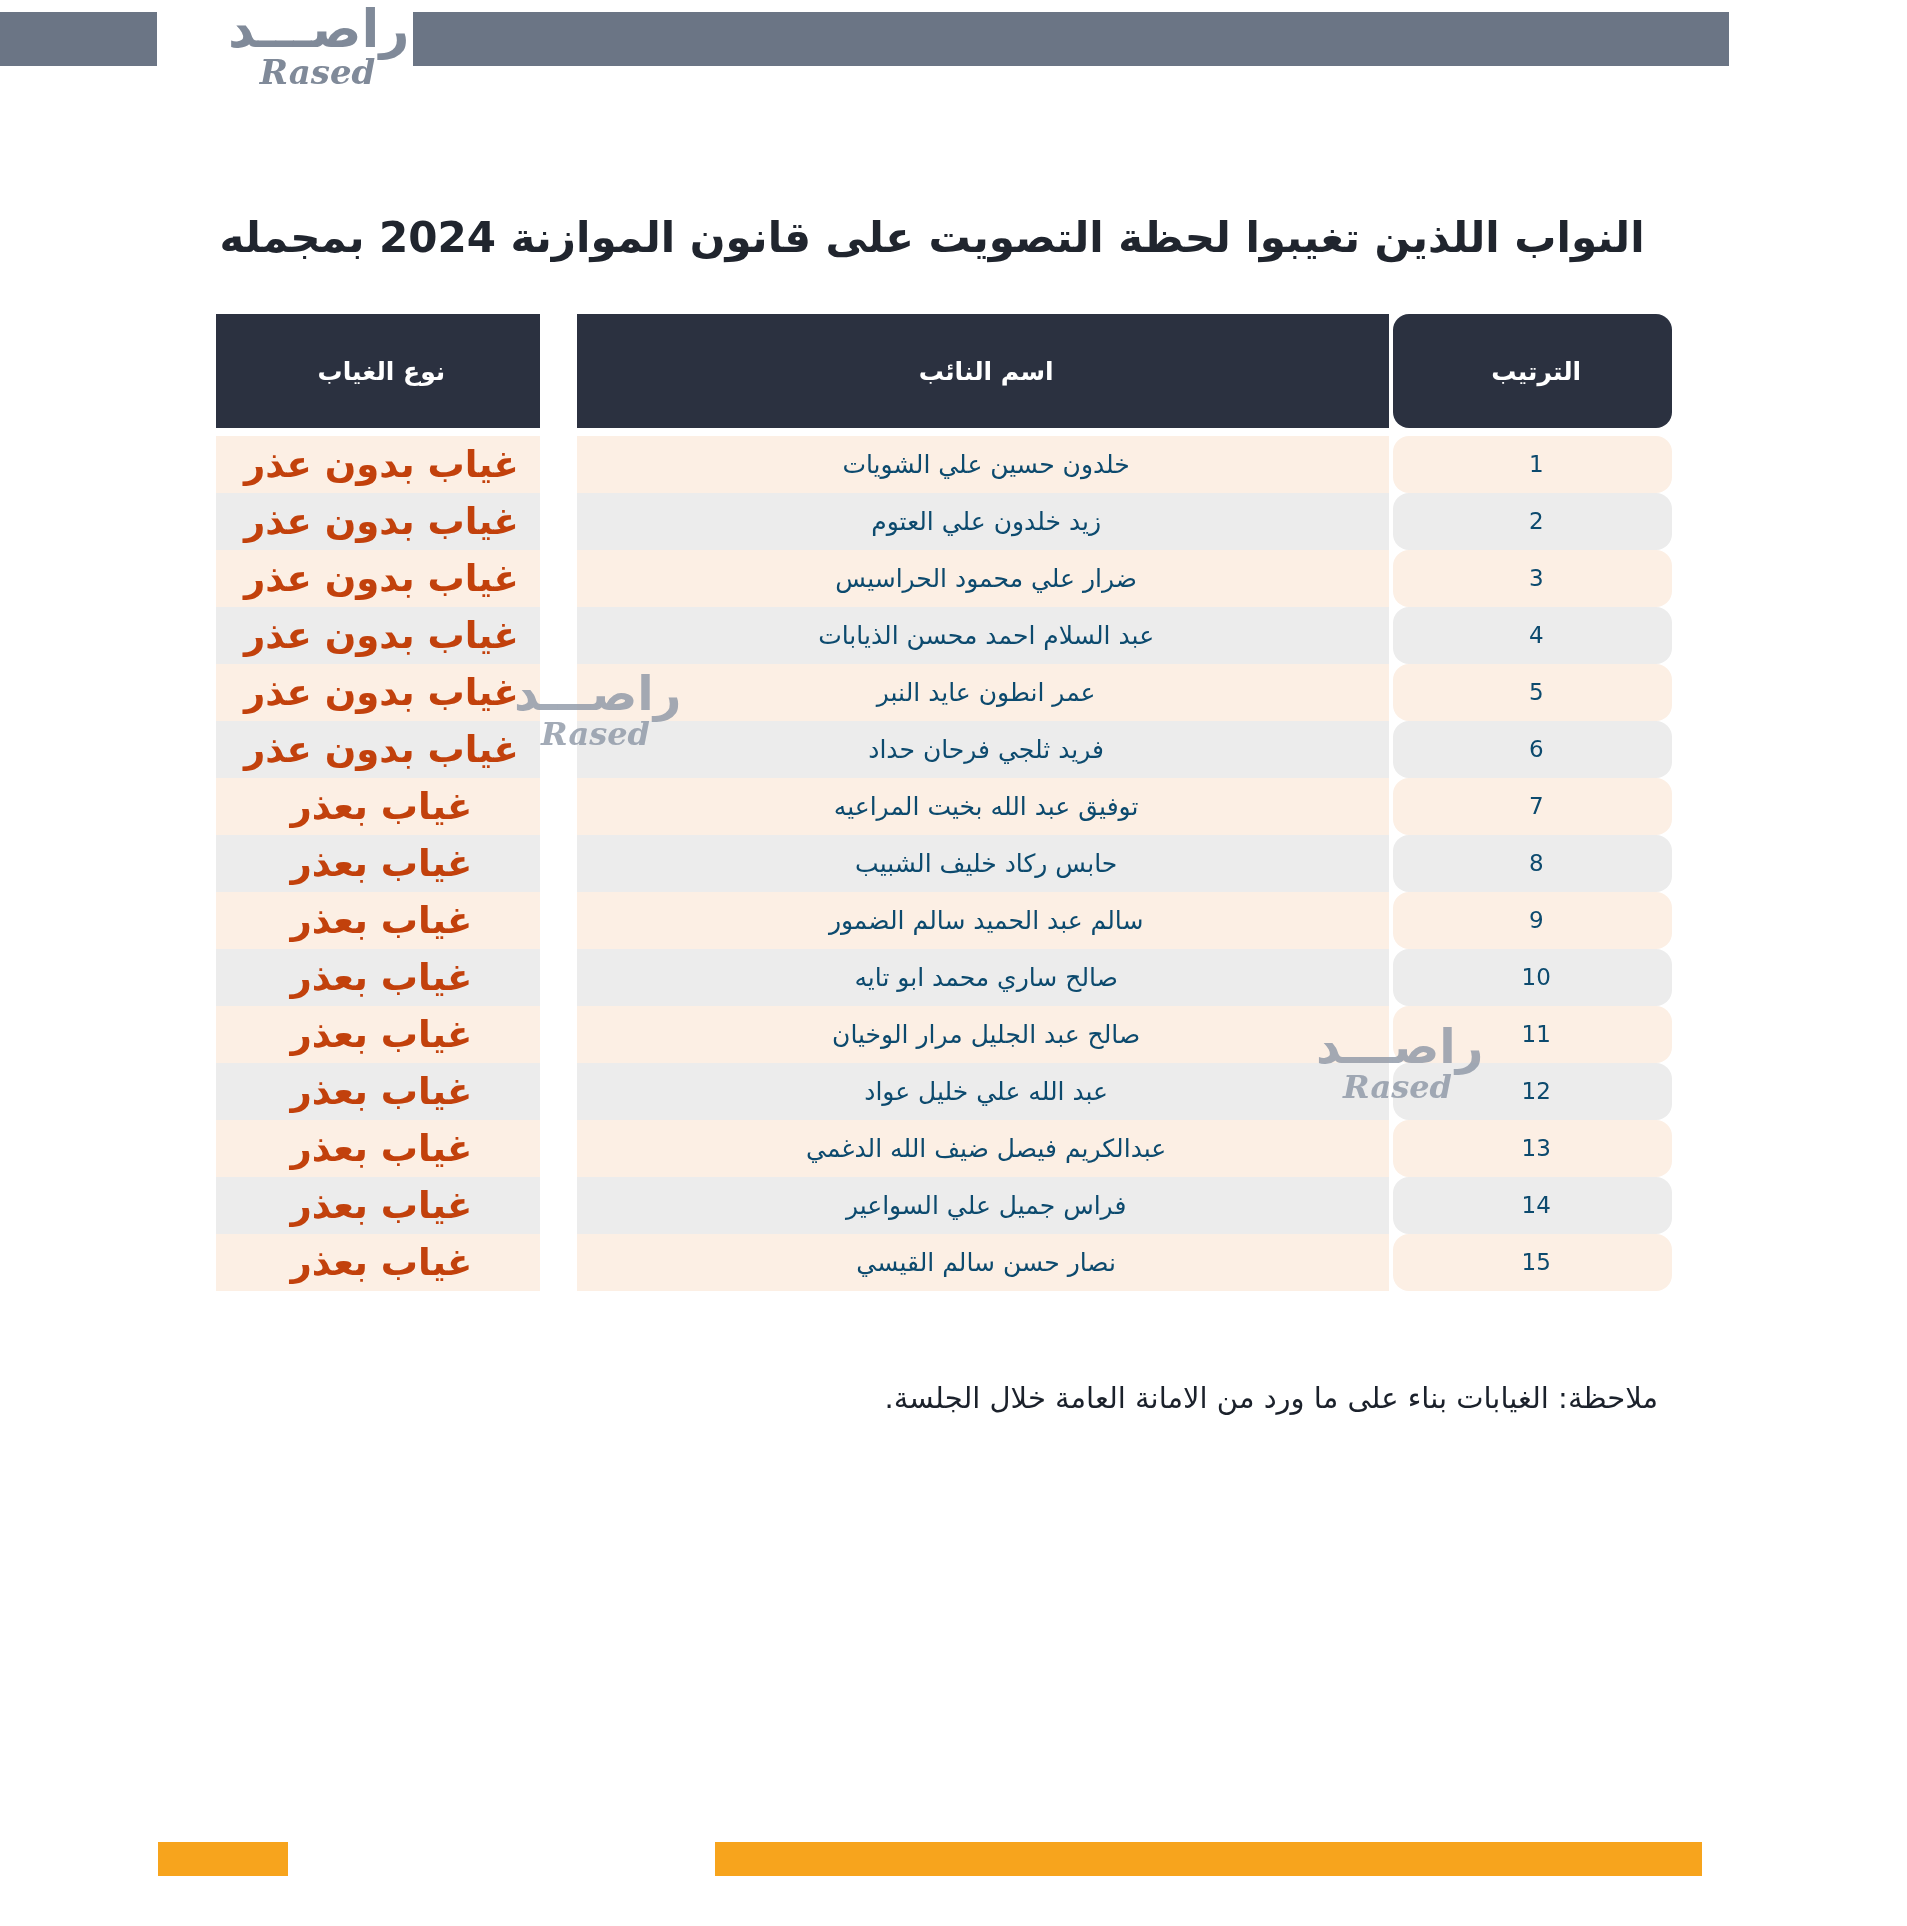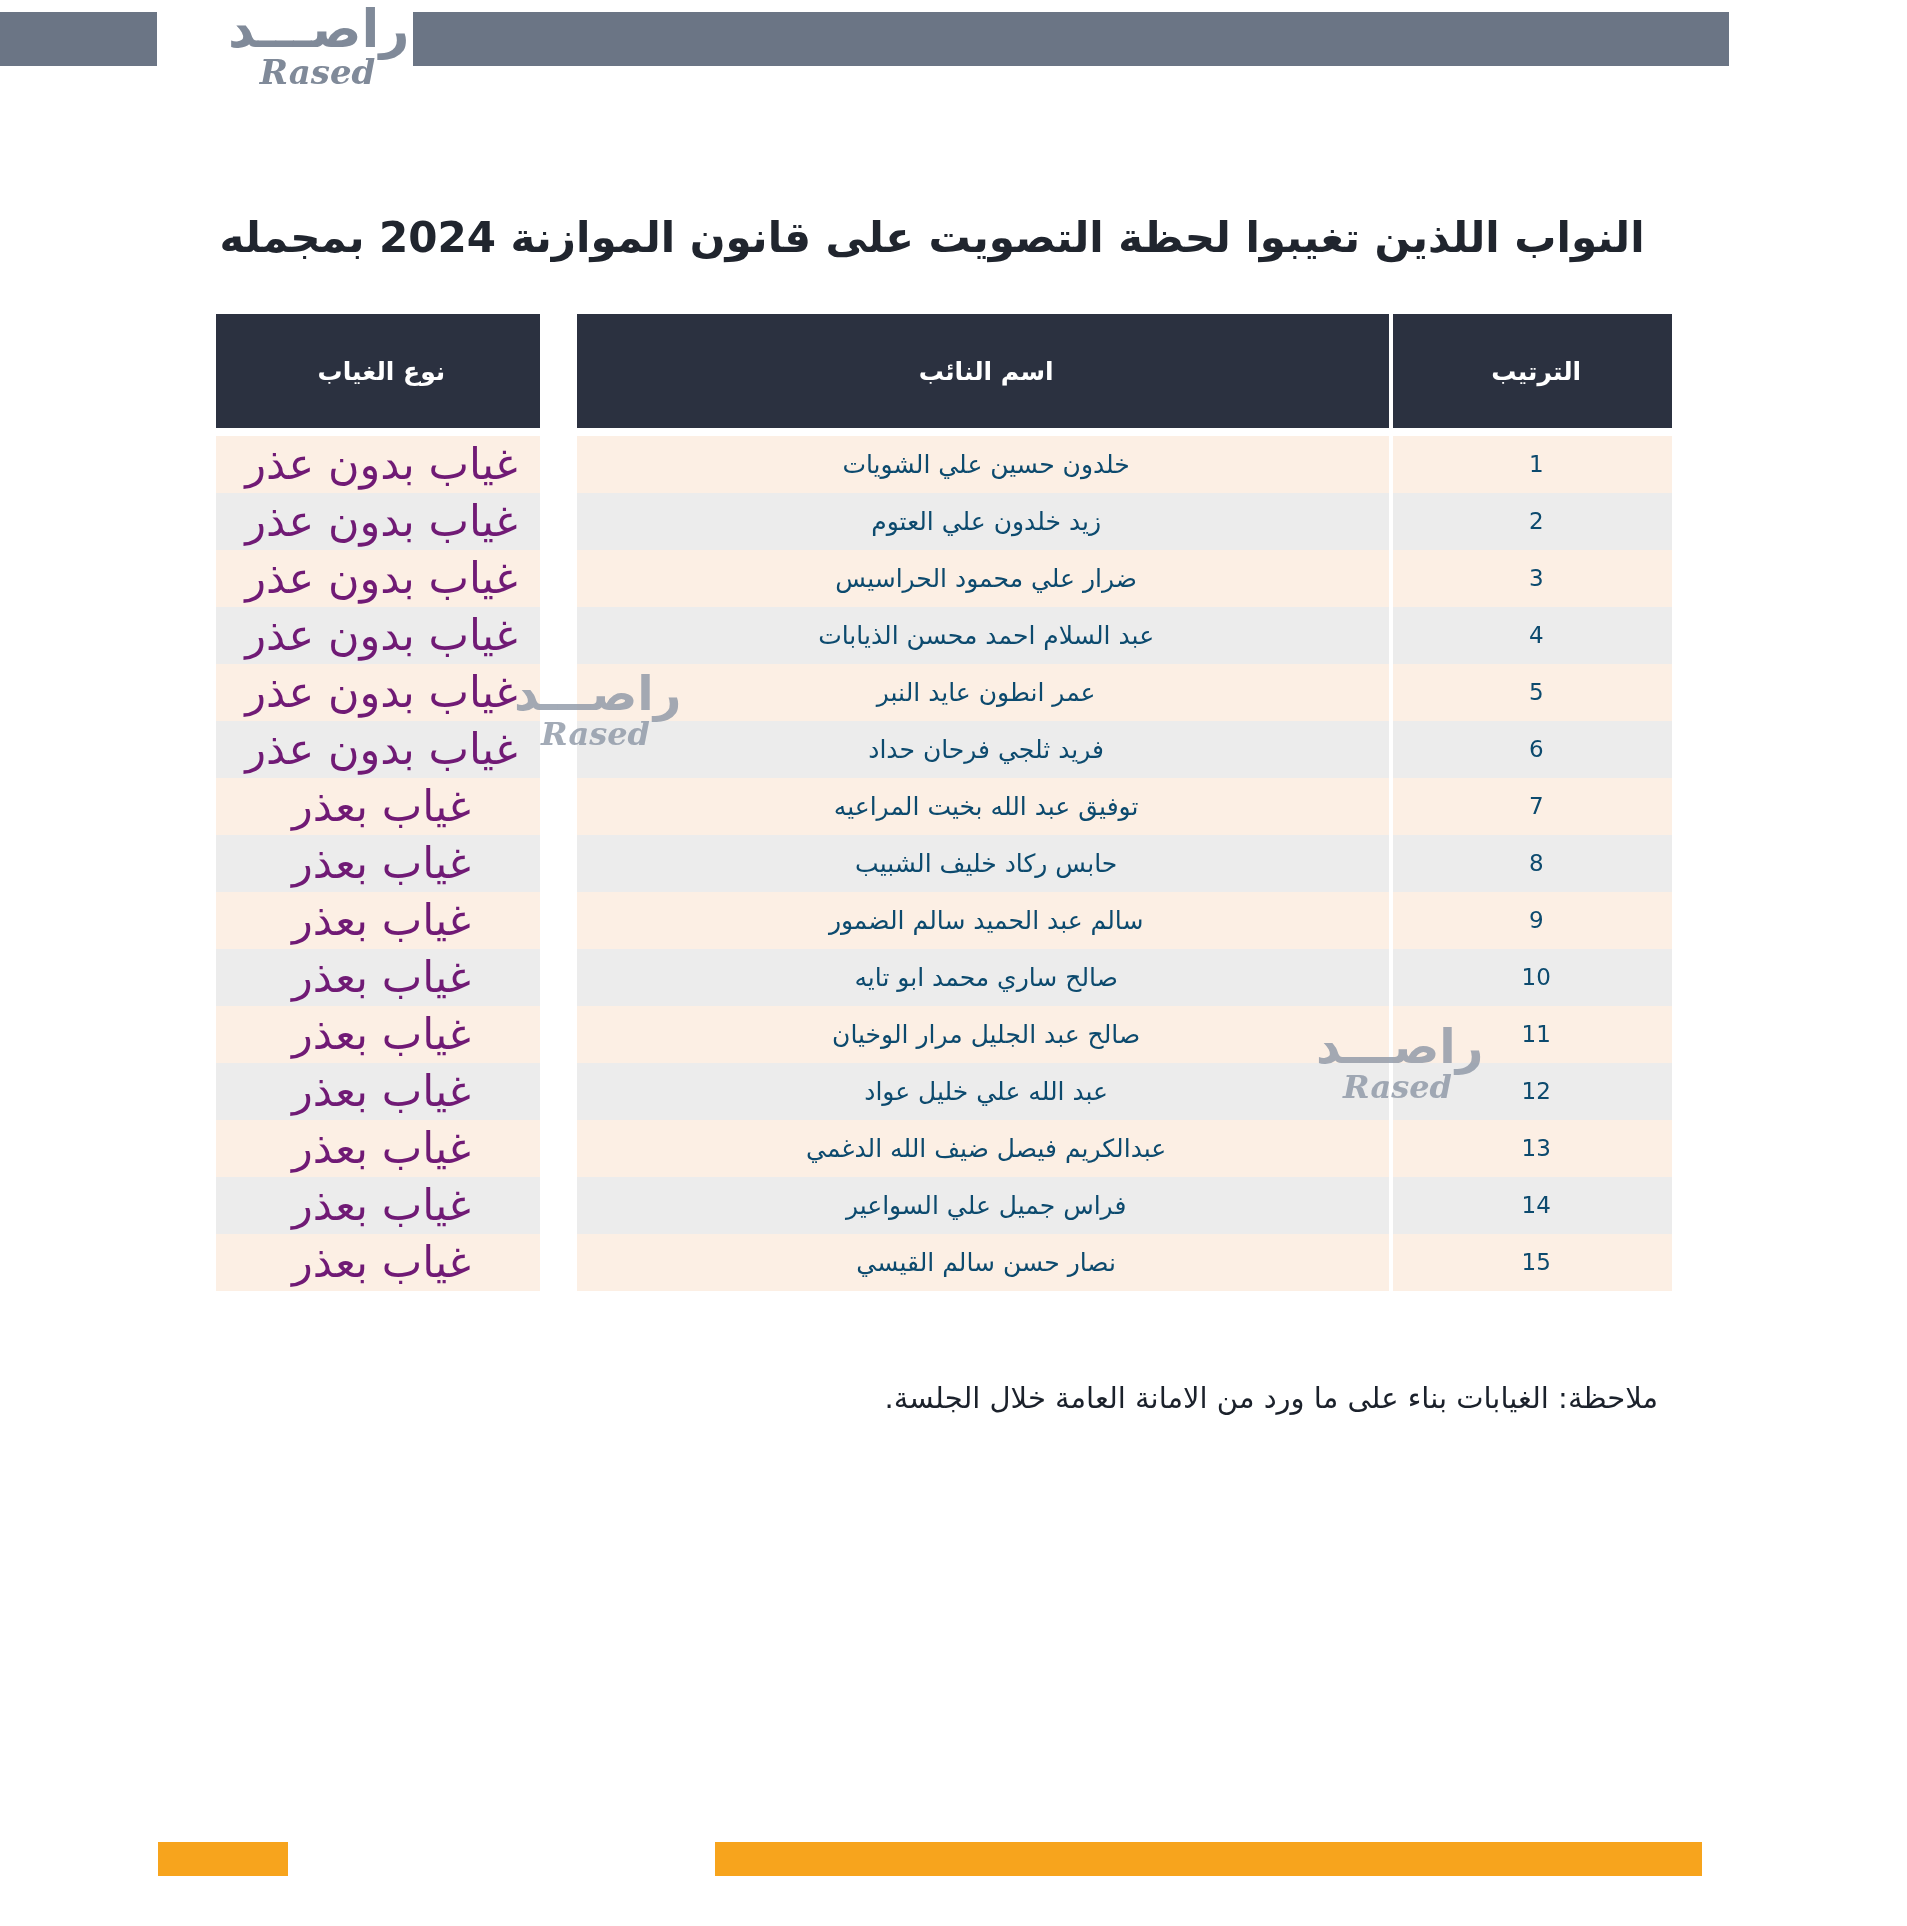--- a/index.html
+++ b/index.html
@@ -26,32 +26,32 @@
     margin: 0; text-align: center; direction: rtl;
     font-size: 42px; font-weight: bold; color: #20252e;
   }
 
   
   .table { position: absolute; top: 314px; left: 216px; width: 1456px; direction: rtl; }
   .thead { display: flex; gap: 4.9px; margin-bottom: 7.6px; }
   .trow  { display: flex; gap: 4.9px; }
   .cell  { display: flex; align-items: center; justify-content: center; text-align: center; padding-left: 7px; }
 
-  .cell.rank    { width: 282px;  }
+  .cell.rank    { width: 282px; border-radius: 16px;  }
   .cell.name    { width: 836px; margin-left: 32px; }
   .cell.absence { width: 329px;  }
 
   .hcell {
     background: #2b3140; color: #ffffff;
     height: 114px; font-size: 25px; font-weight: bold;
   }
   .trow .cell { height: 57px; color: #0c4a6e; }
   .trow .cell.rank    { font-size: 23px; direction: ltr; }
   .trow .cell.name    { font-size: 25px; }
-  .trow .cell.absence { font-size: 43px; color: #701a75; }
+  .trow .cell.absence { font-size: 37px; color: #c2410c; font-weight: bold; }
 
   .trow.odd  .cell { background: #fcefe4; }
   .trow.even .cell { background: #ececec; }
 
   
   .note {
     position: absolute; top: 1381px; right: 249px;
     direction: rtl; white-space: nowrap;
     font-size: 29px; color: #1b212b;
   }

